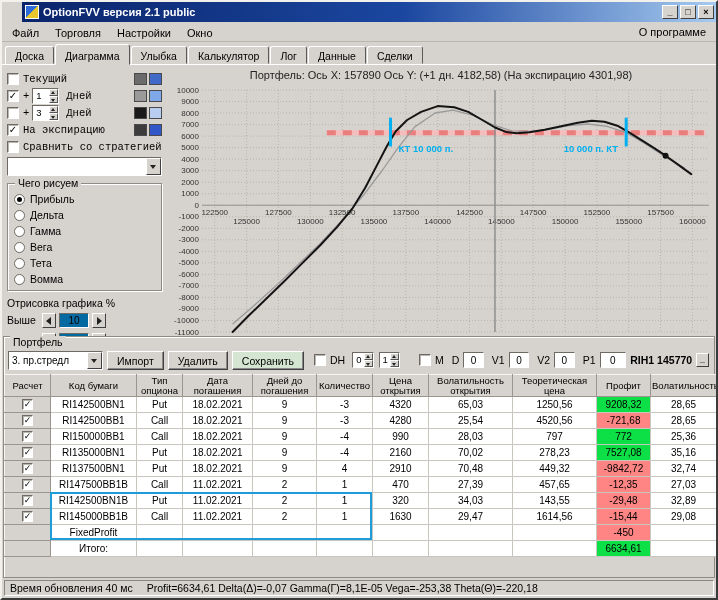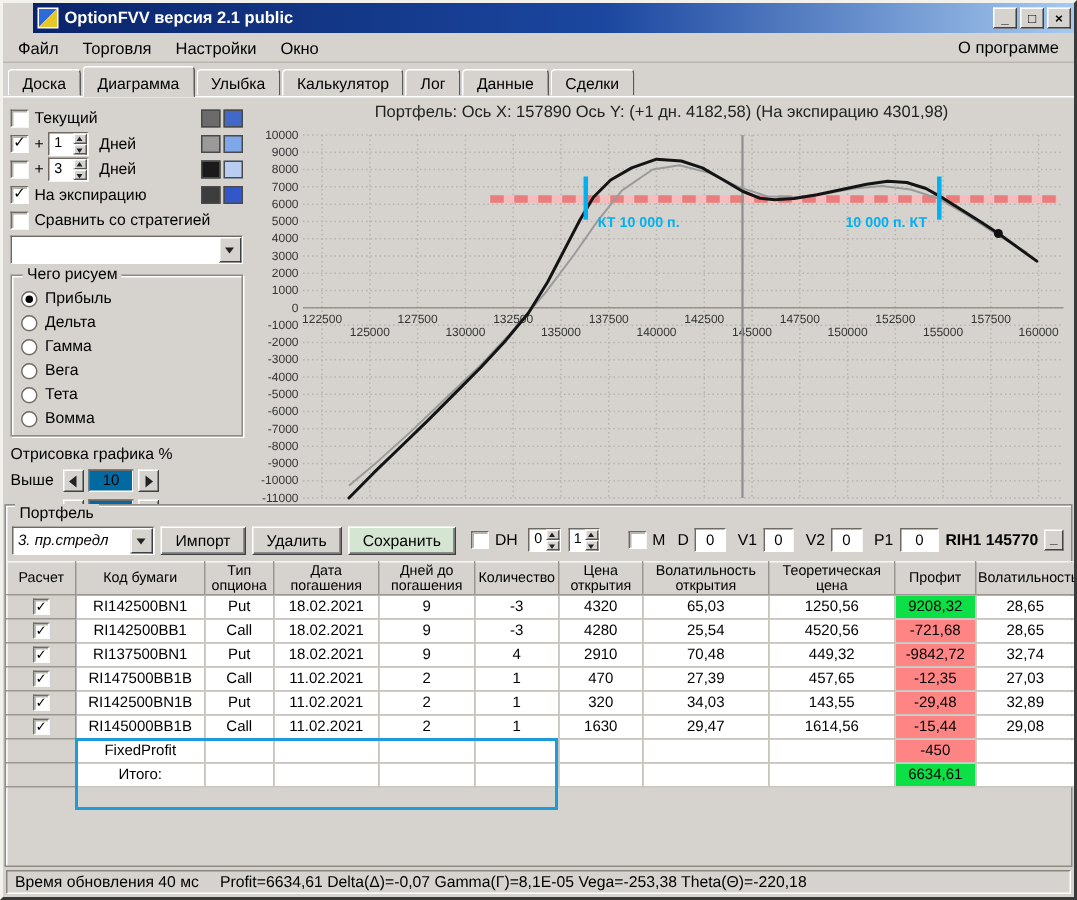--- a/index.html
+++ b/index.html
@@ -20,34 +20,34 @@
 
   
   .tabstrip { height:22px; display:flex; align-items:flex-end; padding-left:3px; }
   .tab { height:18px; padding:3px 9px 0; background:#d6d3ce; border:1px solid; border-color:#fff #5a5a5a transparent #fff; border-radius:3px 3px 0 0; font-size:10.5px; margin-right:1px; position:relative; }
   .tab.active { height:21px; z-index:2; padding-top:5px; border-bottom:1px solid #d6d3ce; margin-bottom:-1px; }
 
   
   .main { height:272px; display:flex; border-top:1px solid #fff; }
   .leftpanel { width:164px; padding:5px 4px 0 5px; overflow:hidden; flex:0 0 auto; }
   .lrow { display:flex; align-items:center; height:17px; font-size:10.5px; }
-  .llabel { margin-left:4px; white-space:nowrap; }
+  .llabel { margin-left:4px; white-space:nowrap;font-family:Liberation Mono, monospace; }
   .swpair { margin-left:auto; display:flex; gap:2px; }
   .sw { width:13px; height:12px; border:1px solid #4a4a4a; display:inline-block; }
   .cb { width:12px; height:12px; background:#fff; border:1px solid; border-color:#6e6a63 #fff #fff #6e6a63; box-shadow:inset 1px 1px 0 #b9b6b0; display:inline-block; flex:0 0 auto; }
   .cb.checked::after { content:"✓"; display:block; font-size:10px; line-height:10px; text-align:center; color:#000; }
   .cb.small { width:11px; height:11px; }
   .cb.small.checked::after { font-size:9px; line-height:9px; }
   .spinner { display:inline-flex; width:27px; height:16px; background:#fff; border:1px solid; border-color:#6e6a63 #fff #fff #6e6a63; margin:0 3px; }
   .spinner .val { flex:1; font-size:9.5px; padding:1px 0 0 3px; }
   .spinner .btns { width:9px; display:flex; flex-direction:column; }
   .sbtn { flex:1; background:#d6d3ce; border:1px solid; border-color:#fff #555 #555 #fff; position:relative; }
   .sbtn.up::after { content:""; position:absolute; left:1px; top:1px; border-left:2.5px solid transparent; border-right:2.5px solid transparent; border-bottom:3.5px solid #222; }
   .sbtn.down::after { content:""; position:absolute; left:1px; top:2px; border-left:2.5px solid transparent; border-right:2.5px solid transparent; border-top:3.5px solid #222; }
-  .combo { display:flex; height:19px; background:#fff; border:1px solid; border-color:#6e6a63 #fff #fff #6e6a63;font-style:italic; }
+  .combo { display:flex; height:19px; background:#fff; border:1px solid; border-color:#6e6a63 #fff #fff #6e6a63; }
   .combo .cval { flex:1; font-size:10px; padding:3px 3px 0; white-space:nowrap; overflow:hidden; }
   .combo .carr { width:15px; background:#d6d3ce; border:1px solid; border-color:#fff #404040 #404040 #fff; position:relative; flex:0 0 auto; }
   .combo .carr::after { content:""; position:absolute; left:3px; top:6px; border-left:3.5px solid transparent; border-right:3.5px solid transparent; border-top:4.5px solid #222; }
   .groupbox { border:1px solid #8e8a84; box-shadow:1px 1px 0 #fff, inset 1px 1px 0 #fff; margin-top:7px; padding:7px 6px 3px; position:relative; }
   .groupbox > .gtitle { position:absolute; top:-7px; left:7px; background:#d6d3ce; padding:0 3px; font-size:10.5px; }
   .radiorow { display:flex; align-items:center; height:16px; font-size:10.5px; }
   .radio { width:11px; height:11px; border-radius:50%; background:#fff; border:1px solid #6e6a63; display:inline-block; margin-right:5px; flex:0 0 auto; }
   .radio.sel::after { content:""; display:block; width:5px; height:5px; border-radius:50%; background:#000; margin:2px auto; }
   .plabel { font-size:10.5px; margin-top:6px; }
   .arow { display:flex; align-items:center; height:18px; font-size:10.5px; margin-top:2px; gap:3px; }
@@ -418,20 +418,46 @@
               <td>9</td>
               <td>-3</td>
               <td>4280</td>
               <td>25,54</td>
               <td>4520,56</td>
               <td class="neg">-721,68</td>
               <td>28,65</td>
             </tr>
             <tr>
               <td class="cbcell"><span class="cb small checked"></span></td>
+              <td>RI150000BB1</td>
+              <td>Call</td>
+              <td>18.02.2021</td>
+              <td>9</td>
+              <td>-4</td>
+              <td>990</td>
+              <td>28,03</td>
+              <td>797</td>
+              <td class="pos">772</td>
+              <td>25,36</td>
+            </tr>
+            <tr>
+              <td class="cbcell"><span class="cb small checked"></span></td>
+              <td>RI135000BN1</td>
+              <td>Put</td>
+              <td>18.02.2021</td>
+              <td>9</td>
+              <td>-4</td>
+              <td>2160</td>
+              <td>70,02</td>
+              <td>278,23</td>
+              <td class="pos">7527,08</td>
+              <td>35,16</td>
+            </tr>
+            <tr>
+              <td class="cbcell"><span class="cb small checked"></span></td>
               <td>RI137500BN1</td>
               <td>Put</td>
               <td>18.02.2021</td>
               <td>9</td>
               <td>4</td>
               <td>2910</td>
               <td>70,48</td>
               <td>449,32</td>
               <td class="neg">-9842,72</td>
               <td>32,74</td>

